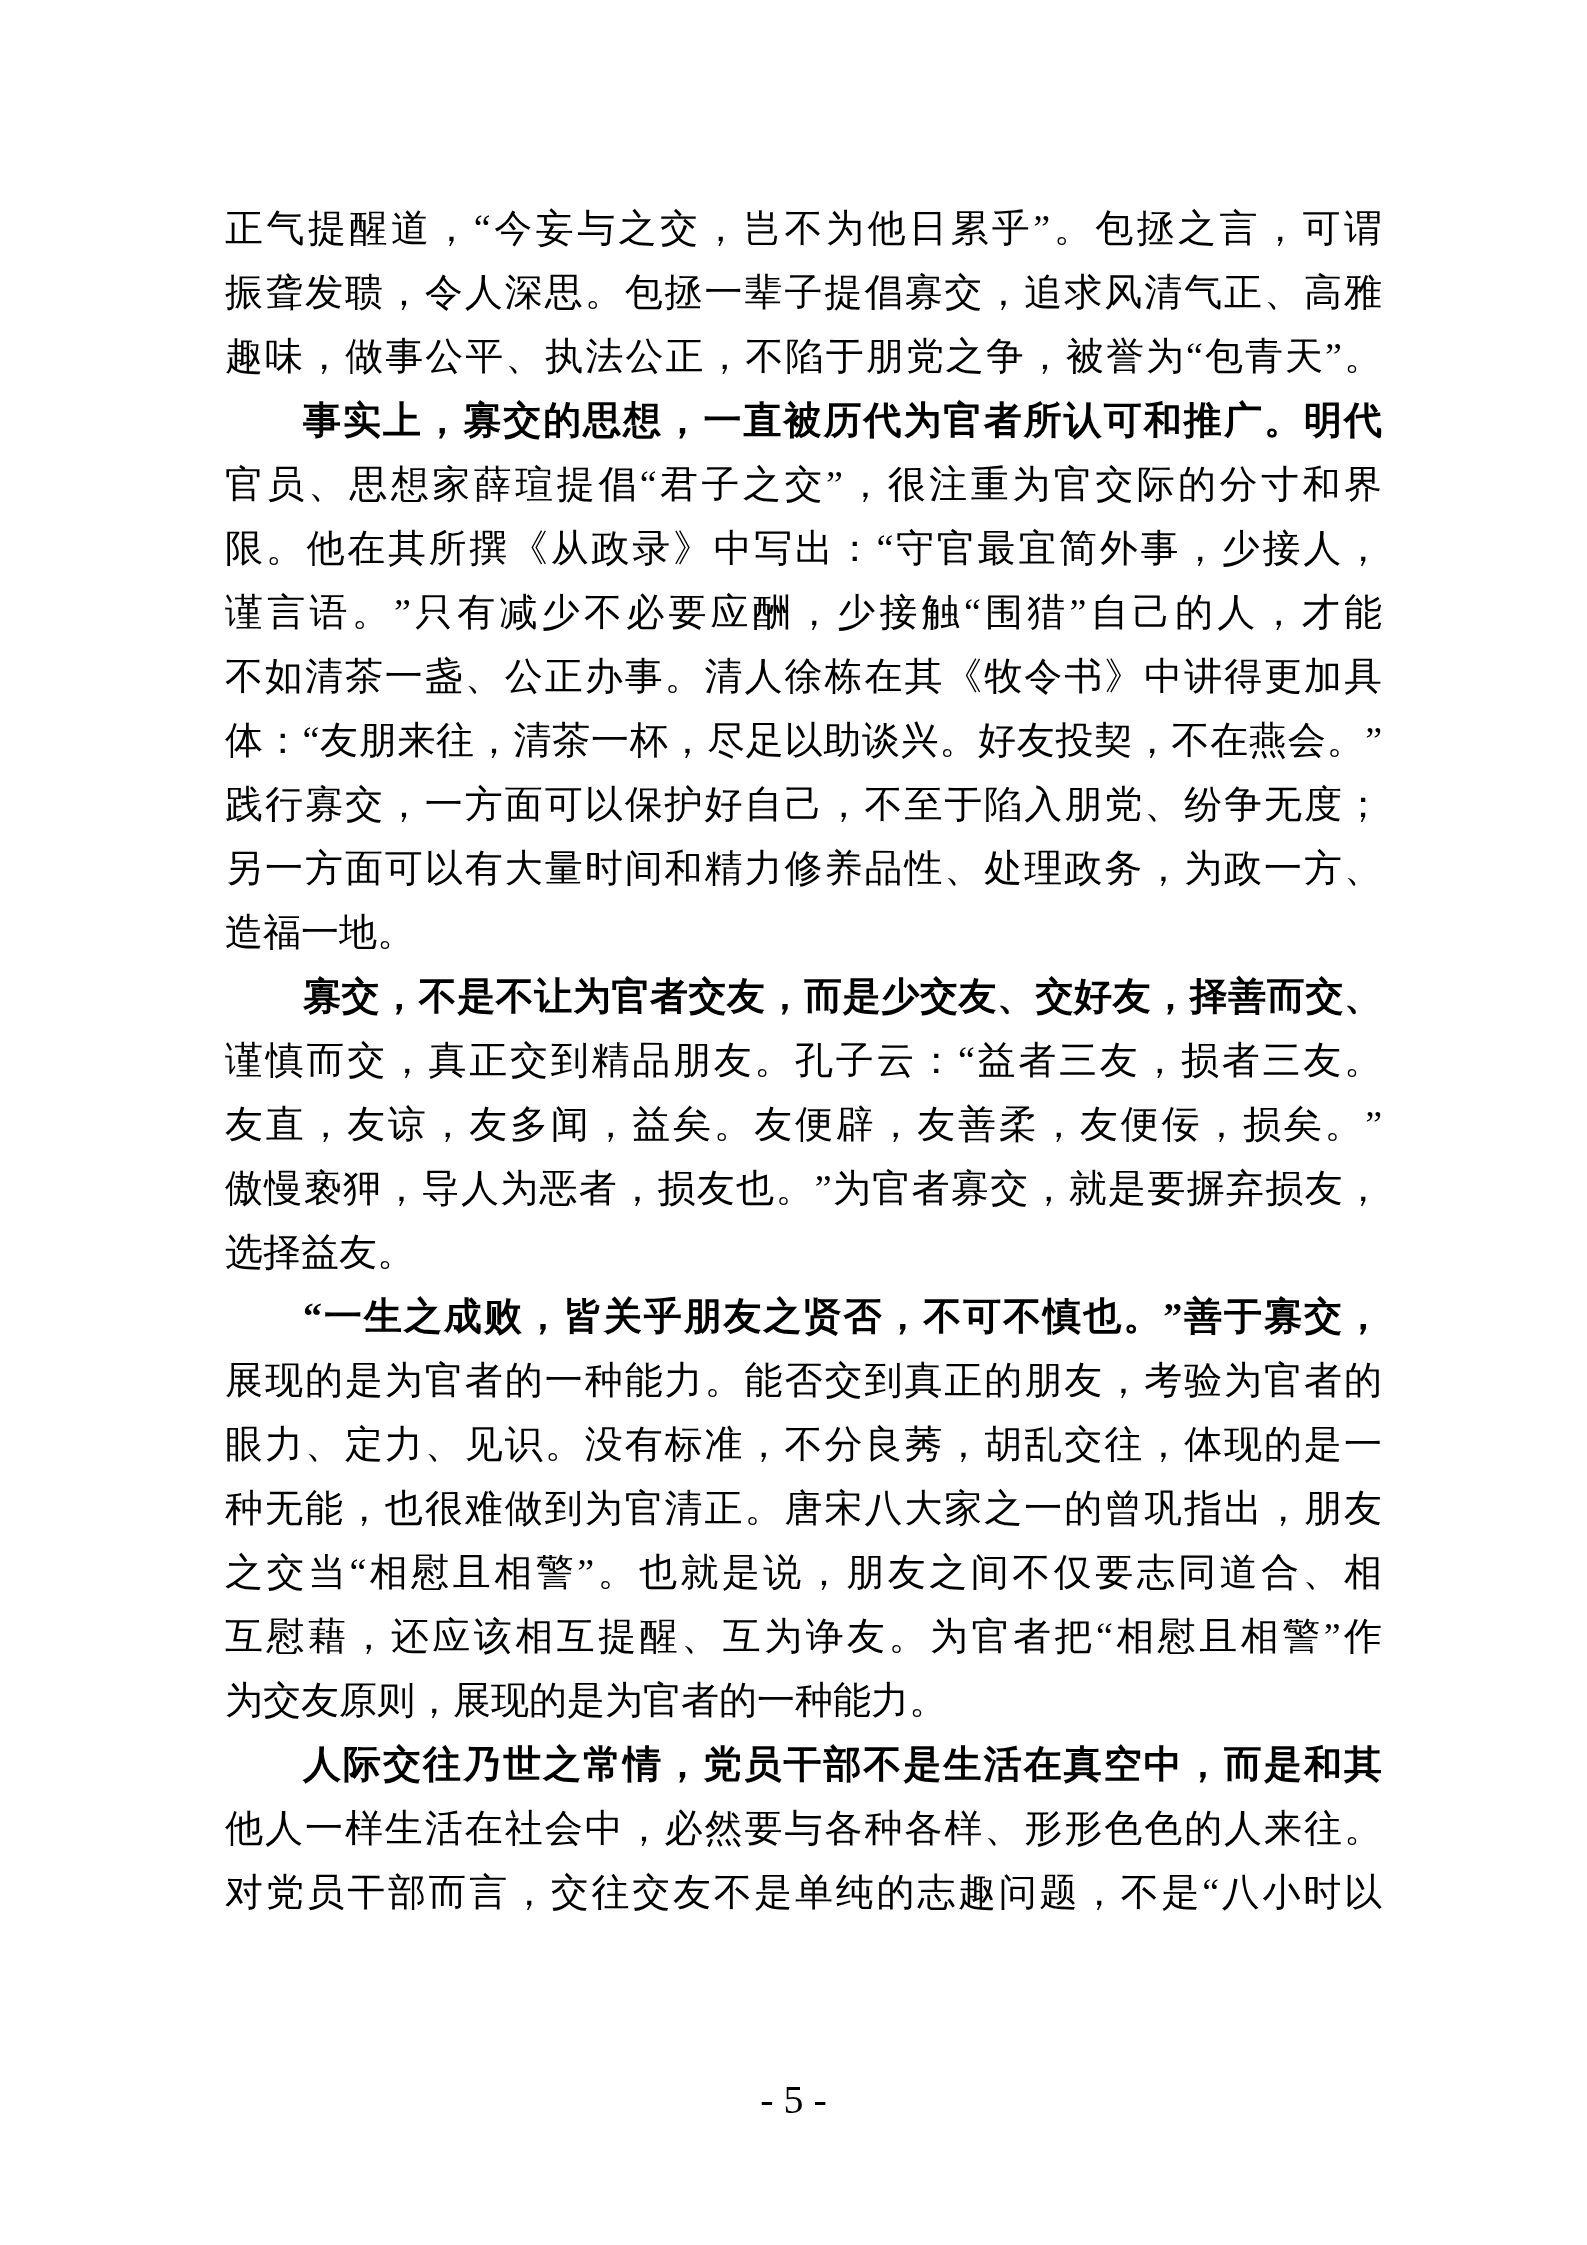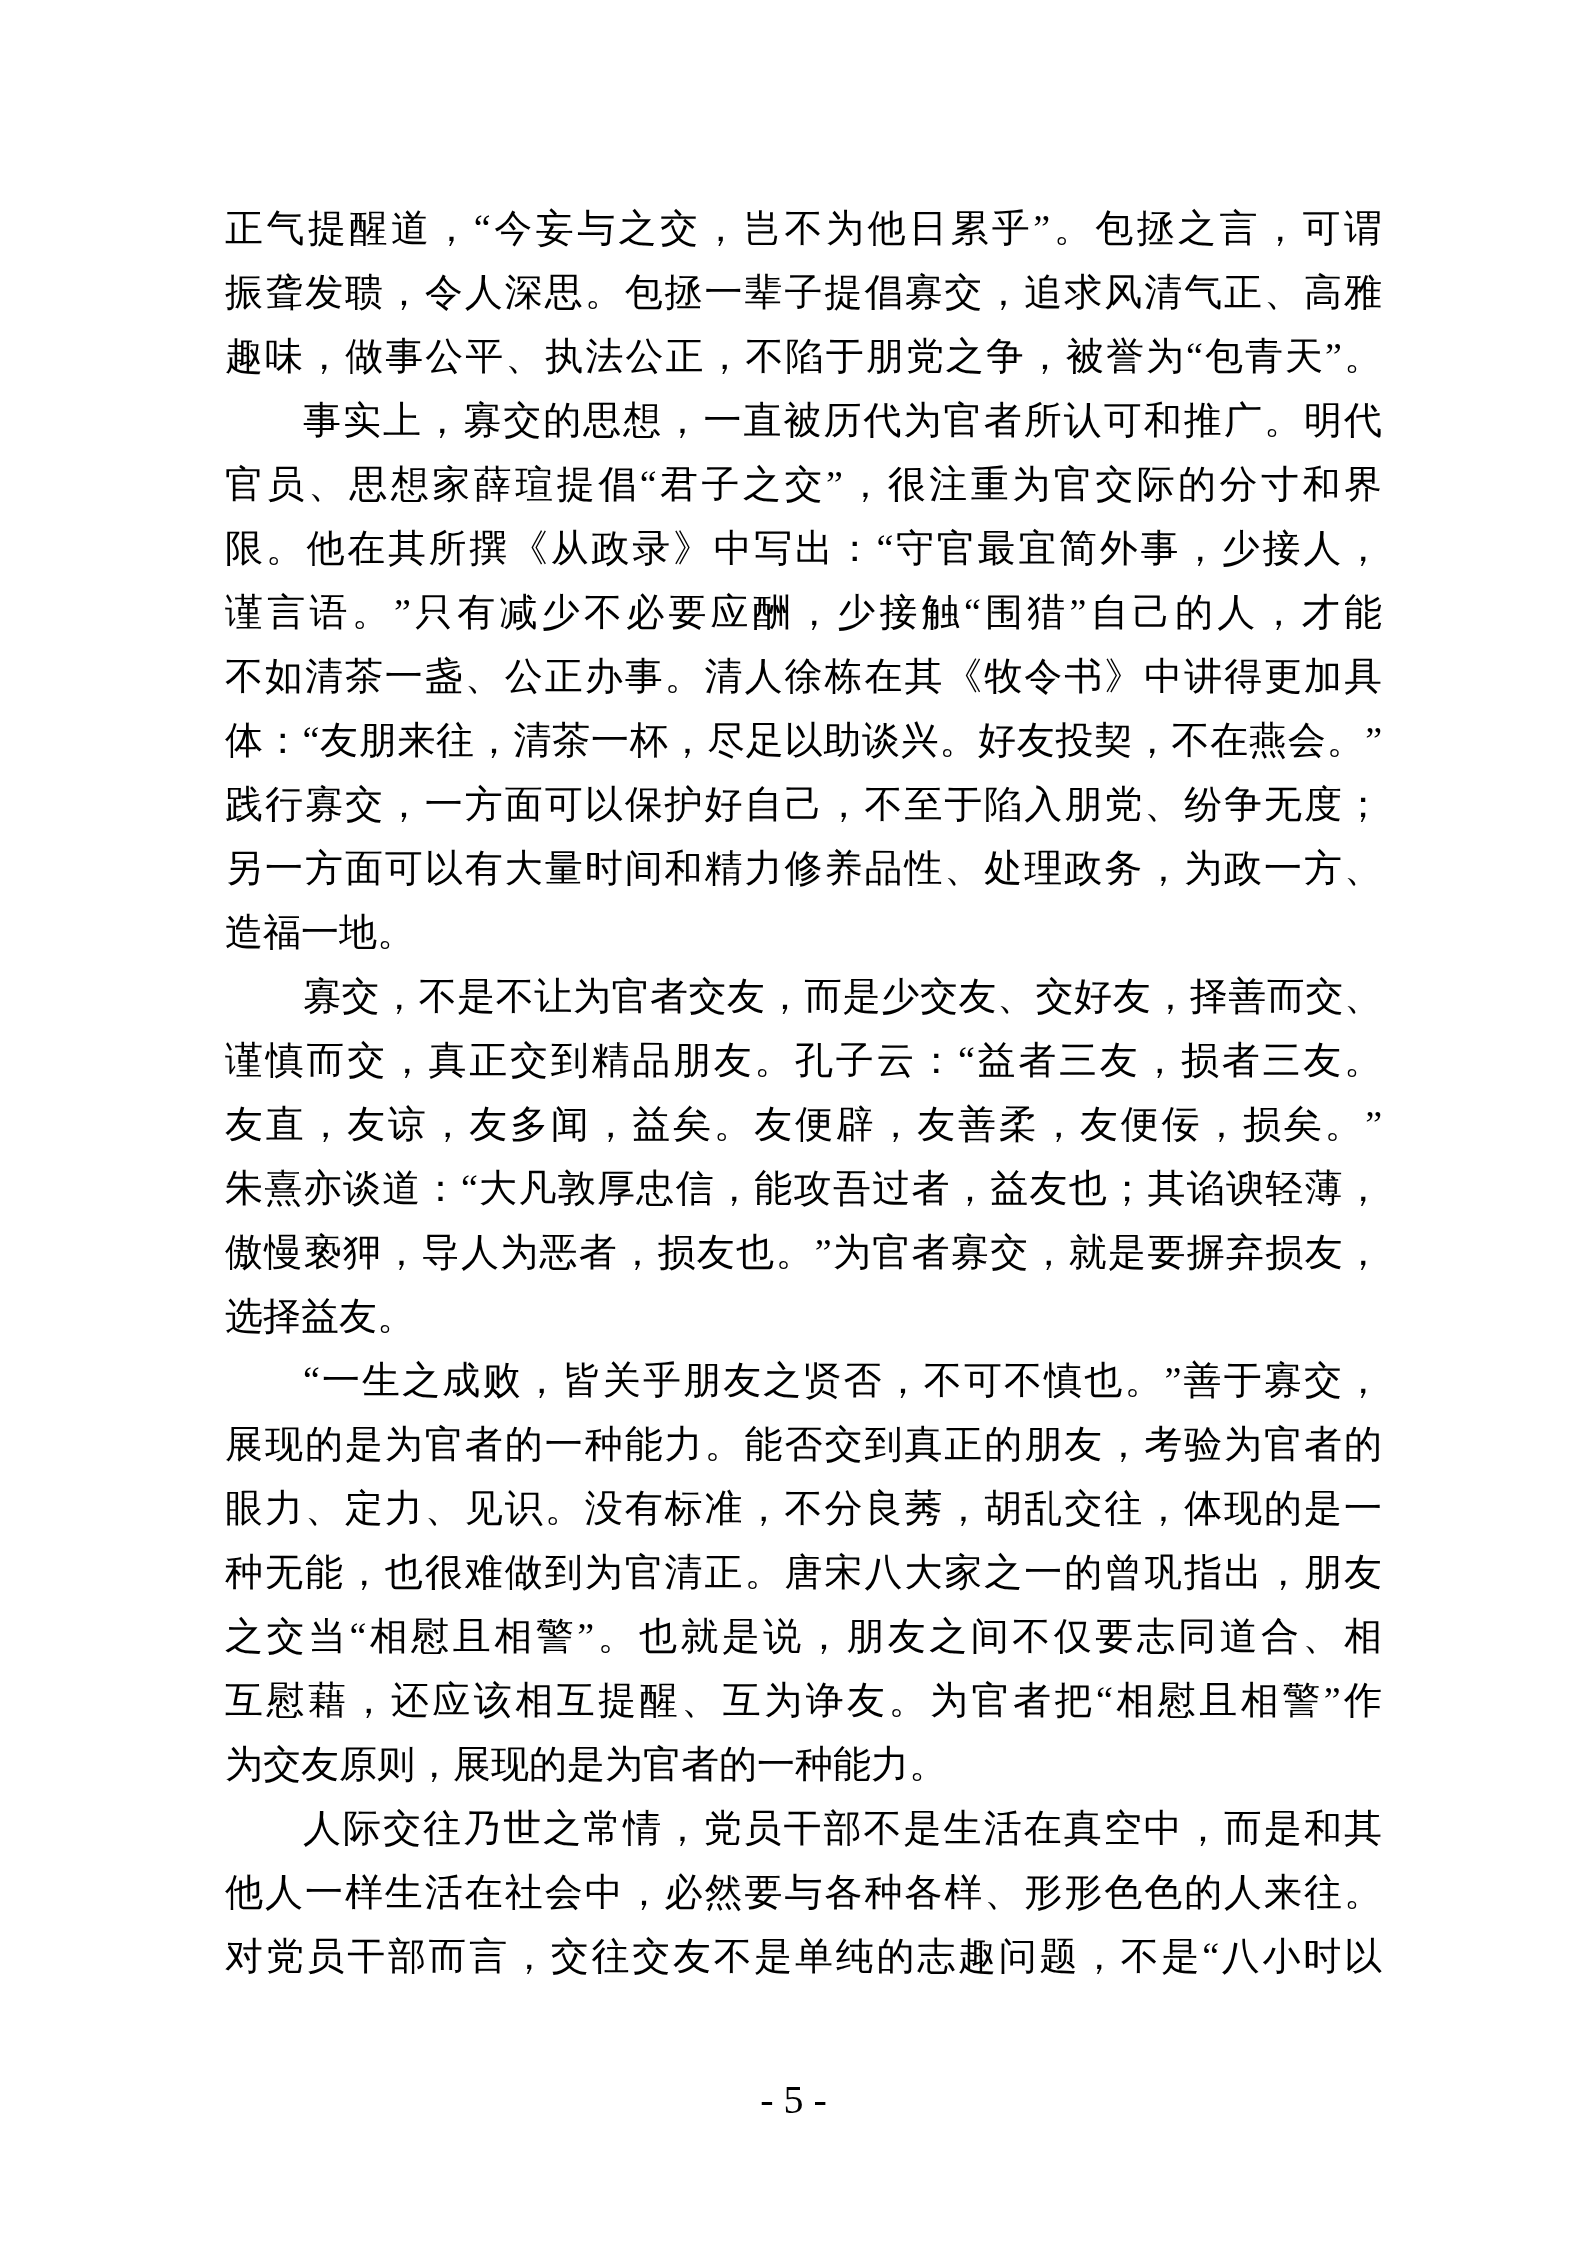--- a/index.html
+++ b/index.html
@@ -39,20 +39,21 @@
     text-align: justify;
     text-align-last: justify;
     text-justify: inter-character;
   }
   .line.end {
     text-align: left;
     text-align-last: left;
   }
   .line.indent {
     text-indent: 78px;
+    font-weight: bold;
   }
   .page-number {
     position: absolute;
     top: 2076px;
     left: 0;
     width: 100%;
     text-align: center;
     font-size: 40px;
     line-height: 48px;
   }
@@ -70,21 +71,20 @@
       <div class="line fill">限。他在其所撰《从政录》中写出：“守官最宜简外事，少接人，</div>
       <div class="line fill">谨言语。”只有减少不必要应酬，少接触“围猎”自己的人，才能</div>
       <div class="line fill">不如清茶一盏、公正办事。清人徐栋在其《牧令书》中讲得更加具</div>
       <div class="line fill">体：“友朋来往，清茶一杯，尽足以助谈兴。好友投契，不在燕会。”</div>
       <div class="line fill">践行寡交，一方面可以保护好自己，不至于陷入朋党、纷争无度；</div>
       <div class="line fill">另一方面可以有大量时间和精力修养品性、处理政务，为政一方、</div>
       <div class="line end">造福一地。</div>
       <div class="line fill indent">寡交，不是不让为官者交友，而是少交友、交好友，择善而交、</div>
       <div class="line fill">谨慎而交，真正交到精品朋友。孔子云：“益者三友，损者三友。</div>
       <div class="line fill">友直，友谅，友多闻，益矣。友便辟，友善柔，友便佞，损矣。”</div>
-      <div class="line fill">朱熹亦谈道：“大凡敦厚忠信，能攻吾过者，益友也；其谄谀轻薄，</div>
       <div class="line fill">傲慢亵狎，导人为恶者，损友也。”为官者寡交，就是要摒弃损友，</div>
       <div class="line end">选择益友。</div>
       <div class="line fill indent">“一生之成败，皆关乎朋友之贤否，不可不慎也。”善于寡交，</div>
       <div class="line fill">展现的是为官者的一种能力。能否交到真正的朋友，考验为官者的</div>
       <div class="line fill">眼力、定力、见识。没有标准，不分良莠，胡乱交往，体现的是一</div>
       <div class="line fill">种无能，也很难做到为官清正。唐宋八大家之一的曾巩指出，朋友</div>
       <div class="line fill">之交当“相慰且相警”。也就是说，朋友之间不仅要志同道合、相</div>
       <div class="line fill">互慰藉，还应该相互提醒、互为诤友。为官者把“相慰且相警”作</div>
       <div class="line end">为交友原则，展现的是为官者的一种能力。</div>
       <div class="line fill indent">人际交往乃世之常情，党员干部不是生活在真空中，而是和其</div>

